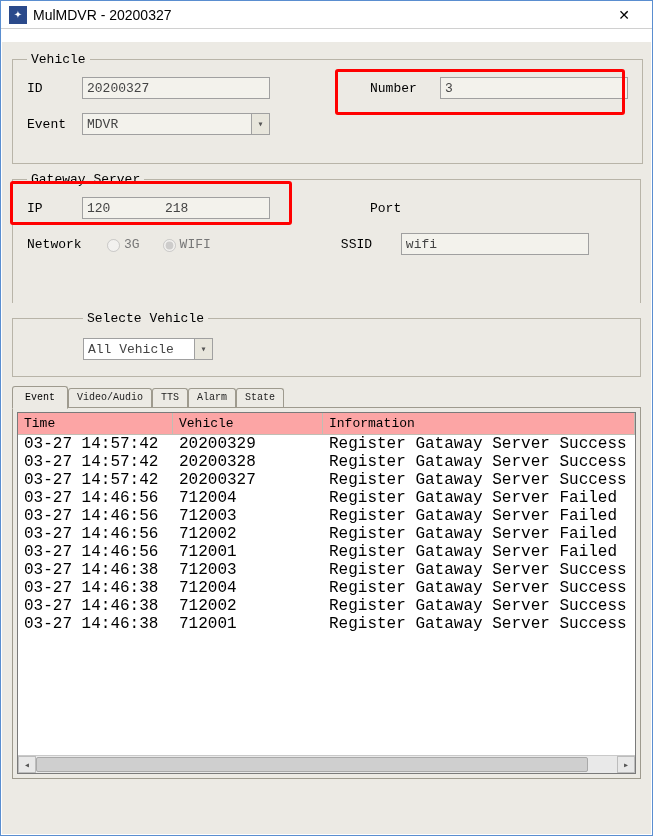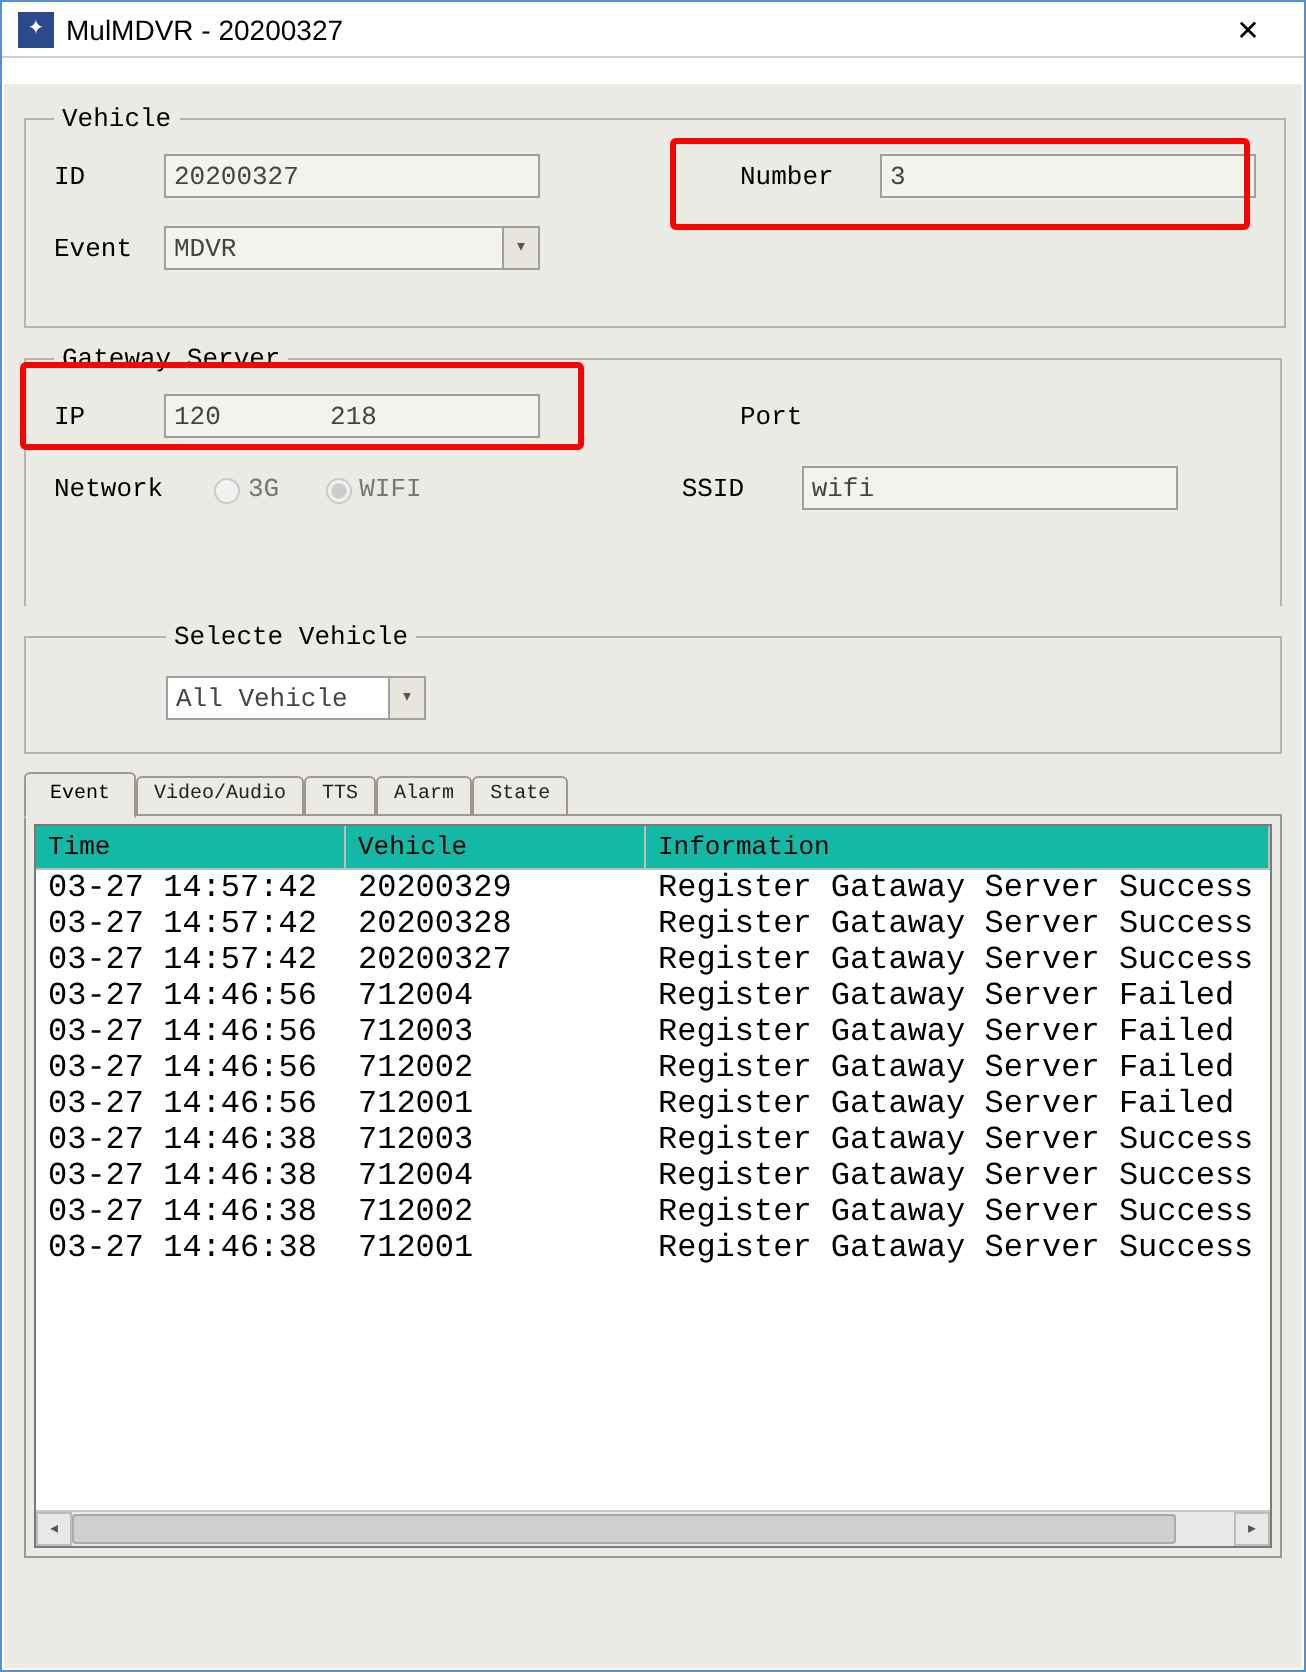--- a/index.html
+++ b/index.html
@@ -145,21 +145,21 @@
   }
   .grid{
     background:#fff;
     border:1px solid #7a7a7a;
     height:100%;
     position:relative;
     overflow:hidden;
   }
   .grid-head{
     display:flex;
-    background:#14b8a6;
+    background:#fca5a5;
     border-bottom:1px solid #c0beb4;
     height:22px;
   }
   .gh{
     border-right:1px solid #c0beb4;
     padding:3px 6px;
     font-size:13px;
     white-space:nowrap;
   }
   .gh.c1{width:155px;}

